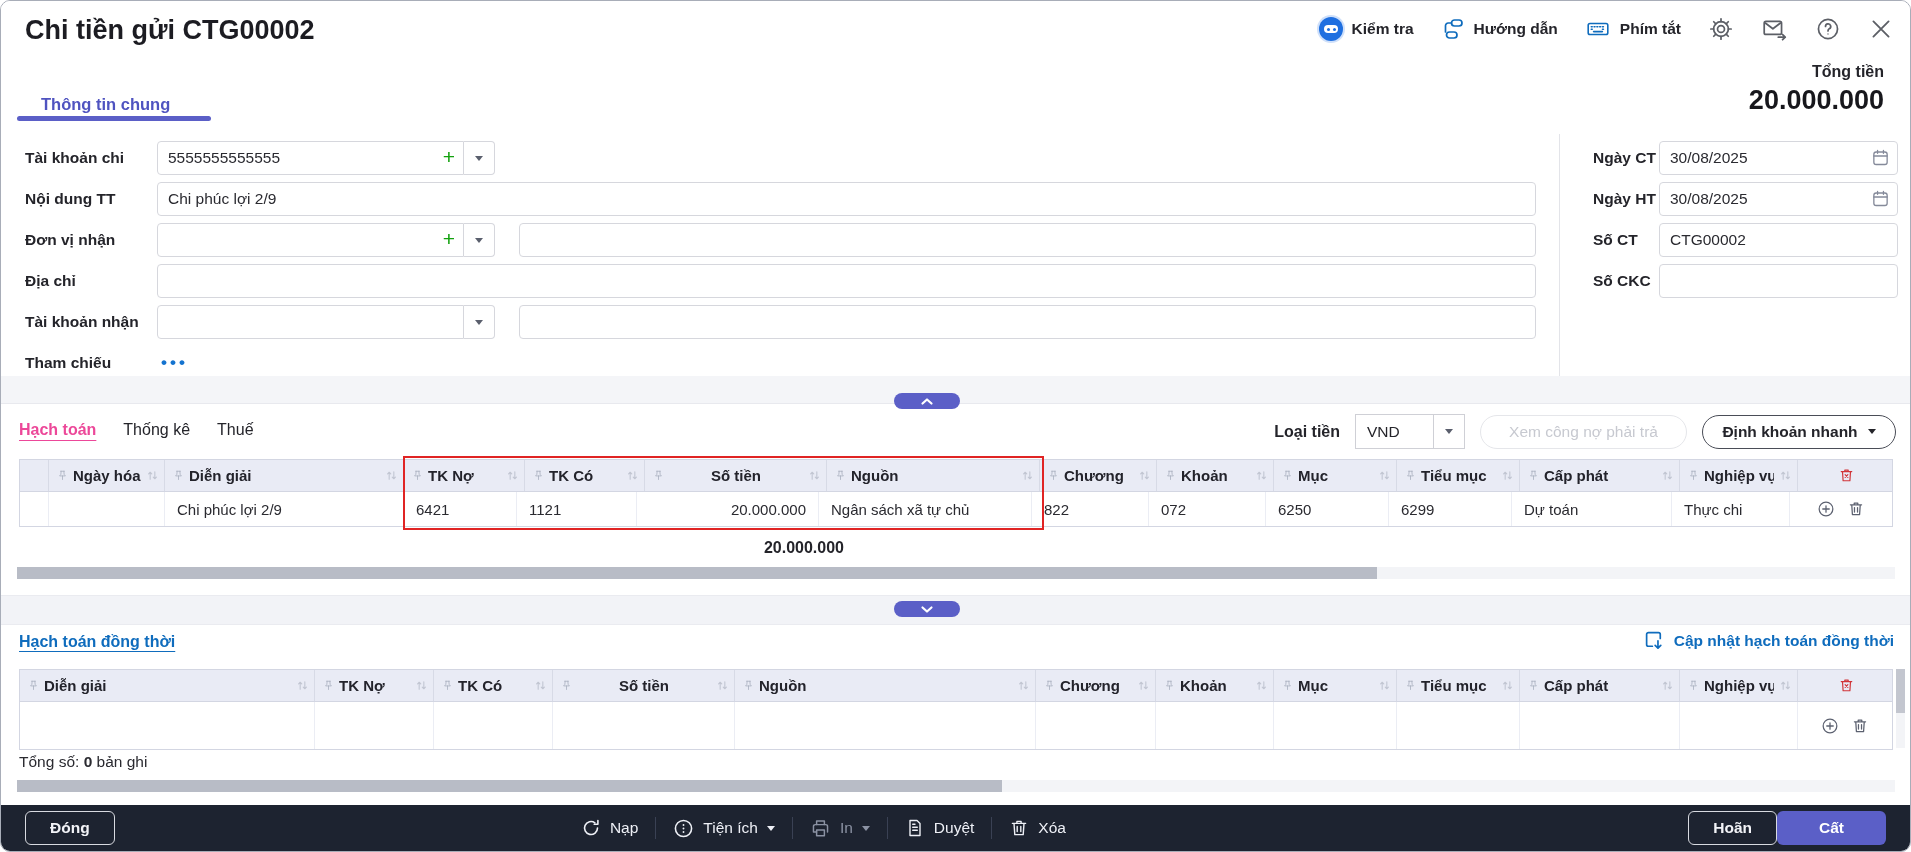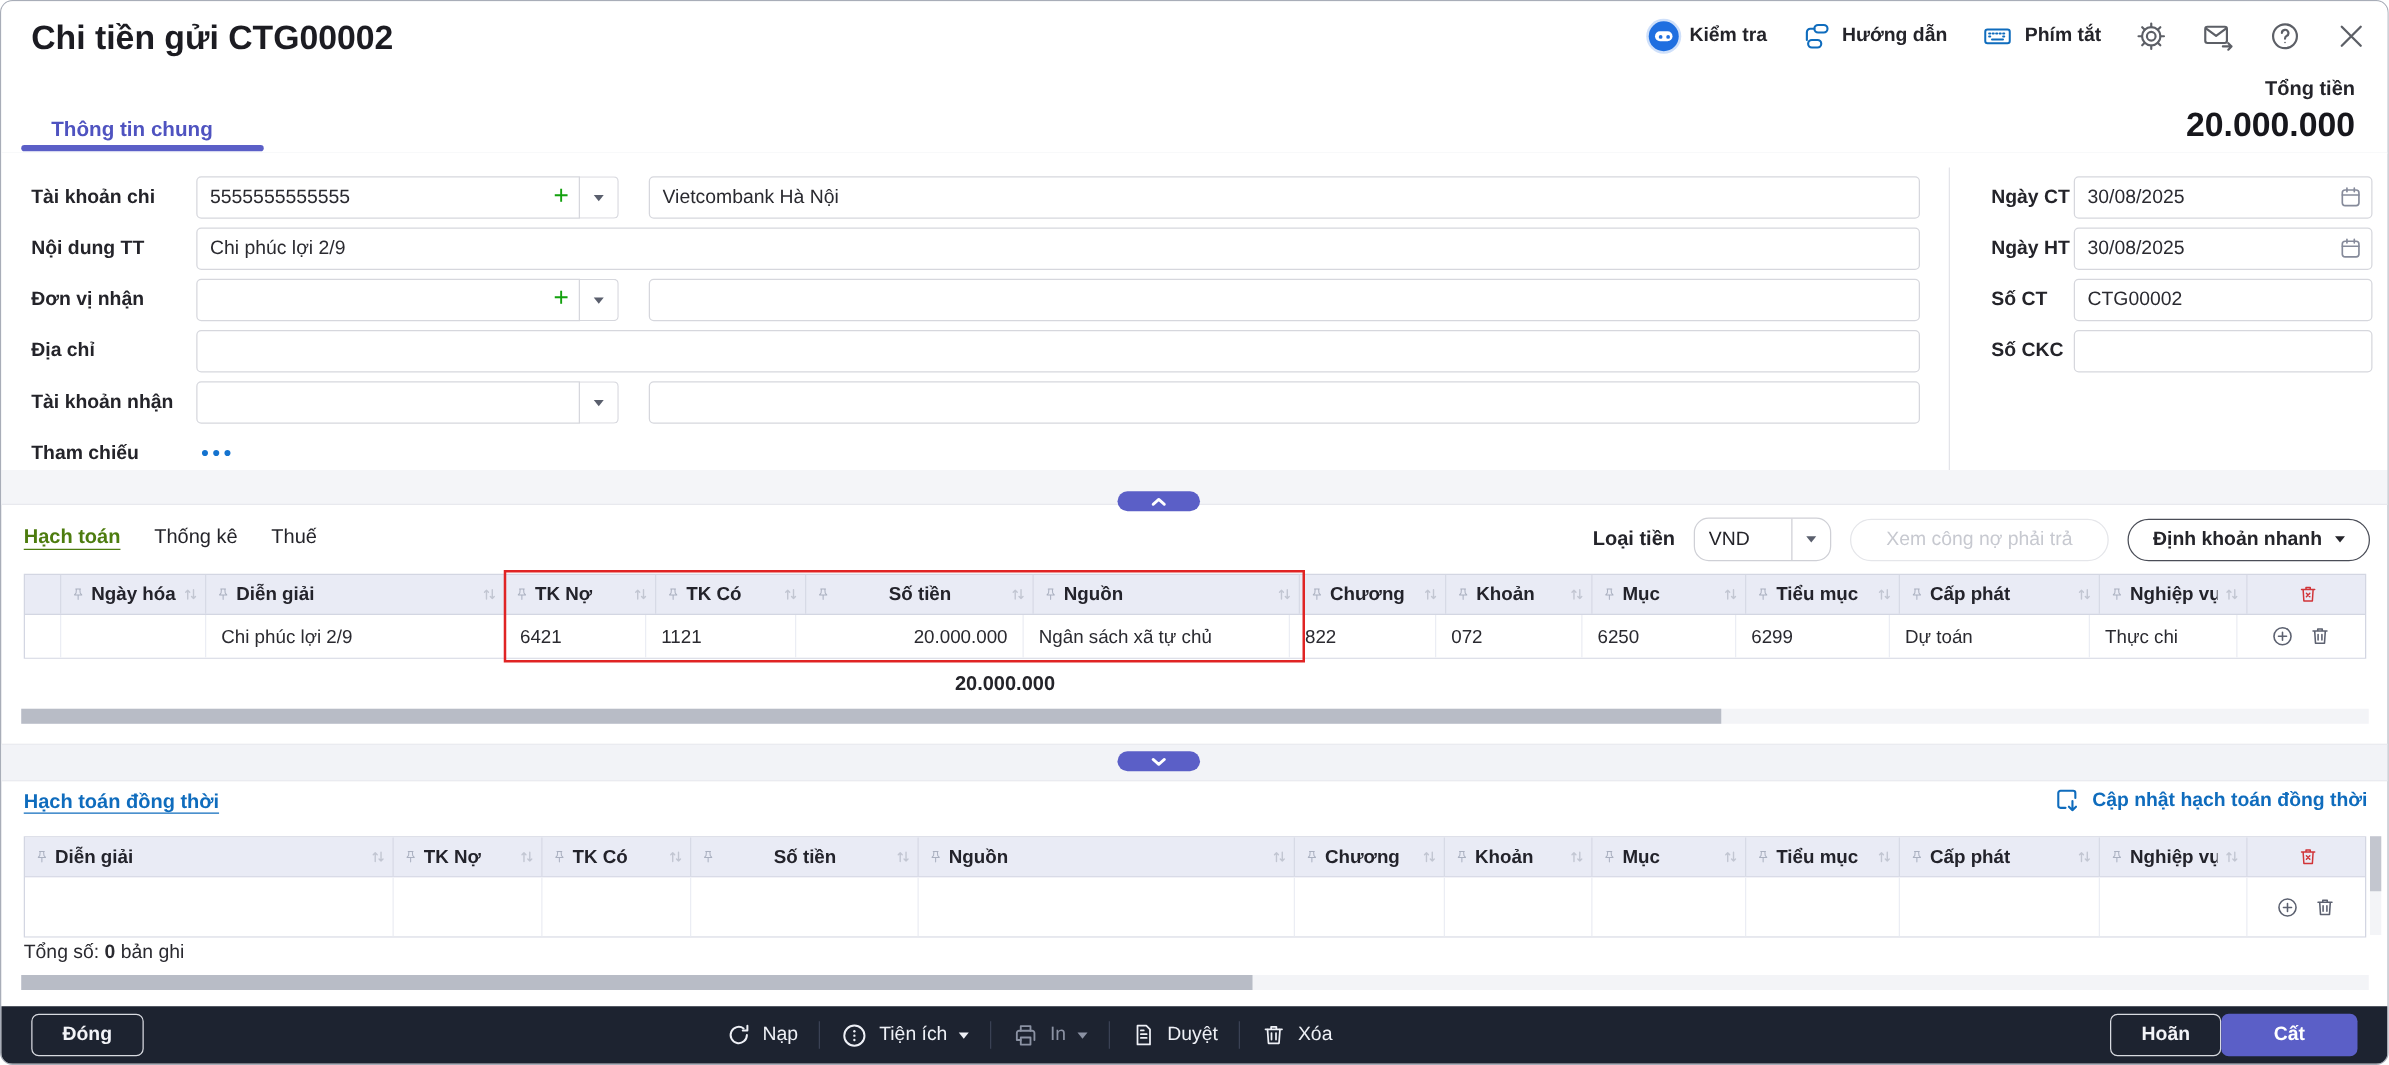--- a/index.html
+++ b/index.html
@@ -45,24 +45,24 @@
   .dots{position:absolute;left:160px;top:0;color:#1473cf;font-size:17px;font-weight:700;letter-spacing:3px;line-height:34px;cursor:pointer}
 
   
   .strip1{position:absolute;left:0;top:375px;width:100%;height:27px;background:#f4f5f8;border-bottom:1px solid #e8e9ee}
   .strip2{position:absolute;left:0;top:594px;width:100%;height:28px;background:#f2f3f7;border-top:1px solid #eaebf0;border-bottom:1px solid #eaebf0}
   .pill{position:absolute;left:893px;width:66px;height:16px;background:#5b5fc7;border-radius:9px;display:flex;align-items:center;justify-content:center;cursor:pointer}
 
   
   .acct-tabs{position:absolute;left:18px;top:420px;display:flex;gap:27px;font-size:16px;align-items:center}
   .acct-tab{cursor:pointer;padding-bottom:2px}
-  .acct-tab.active{color:#4d7c0f;font-weight:700;text-decoration:underline;text-underline-offset:5px}
+  .acct-tab.active{color:#ec4899;font-weight:700;text-decoration:underline;text-underline-offset:5px}
   .acct-controls{position:absolute;right:14px;top:413px;display:flex;align-items:center;gap:15px}
   .cur-label{font-size:16px;font-weight:700}
-  .cur-combo{display:flex;border:1px solid #cfd0d6;border-radius:12px;height:33px;background:#fff;cursor:pointer}
+  .cur-combo{display:flex;border:1px solid #cfd0d6;border-radius:0;height:33px;background:#fff;cursor:pointer}
   .cur-combo .val{width:66px;display:flex;align-items:center;padding-left:11px;font-size:15.5px}
   .cur-combo .dd{width:30px;display:flex;align-items:center;justify-content:center;border-left:1px solid #cfd0d6}
   .pillbtn{height:34px;border-radius:17px;display:flex;align-items:center;justify-content:center;font-size:15.5px;background:#fff;cursor:pointer;box-sizing:border-box}
   .pill-disabled{width:207px;border:1px solid #e5e6ea;color:#c7c9d0}
   .pill-dark{width:194px;border:1.5px solid #4a4d57;color:#24242a;font-weight:700;gap:10px}
 
   
   .grid{position:absolute;left:18px;width:1874px;border:1px solid #d3d6e2;box-sizing:border-box;background:#fff}
   .g-hrow{display:flex;background:#e9ebf5;border-bottom:1px solid #d3d6e2}
   .g-hcell{box-sizing:border-box;height:31px;display:flex;align-items:center;padding:0 5px 0 8px;border-right:1px solid #d7dae6;gap:5px}
@@ -172,21 +172,20 @@
 
     <div class="frow" style="top:19px;left:0;right:0">
       <span class="flabel">Tài khoản chi</span>
       <span class="combo">
         <input class="inp" value="5555555555555" style="">
         <span class="plus">+</span>
         <span class="ddbtn">
             <span class="caret"></span>
           </span>
       </span>
-      <input class="inp wide2" value="Vietcombank Hà Nội" style="">
     </div>
 
     <div class="frow" style="top:60px;left:0;right:0">
       <span class="flabel">Nội dung TT</span>
       <input class="inp wide1" value="Chi phúc lợi 2/9" style="">
     </div>
 
     <div class="frow" style="top:101px;left:0;right:0">
       <span class="flabel">Đơn vị nhận</span>
       <span class="combo">

